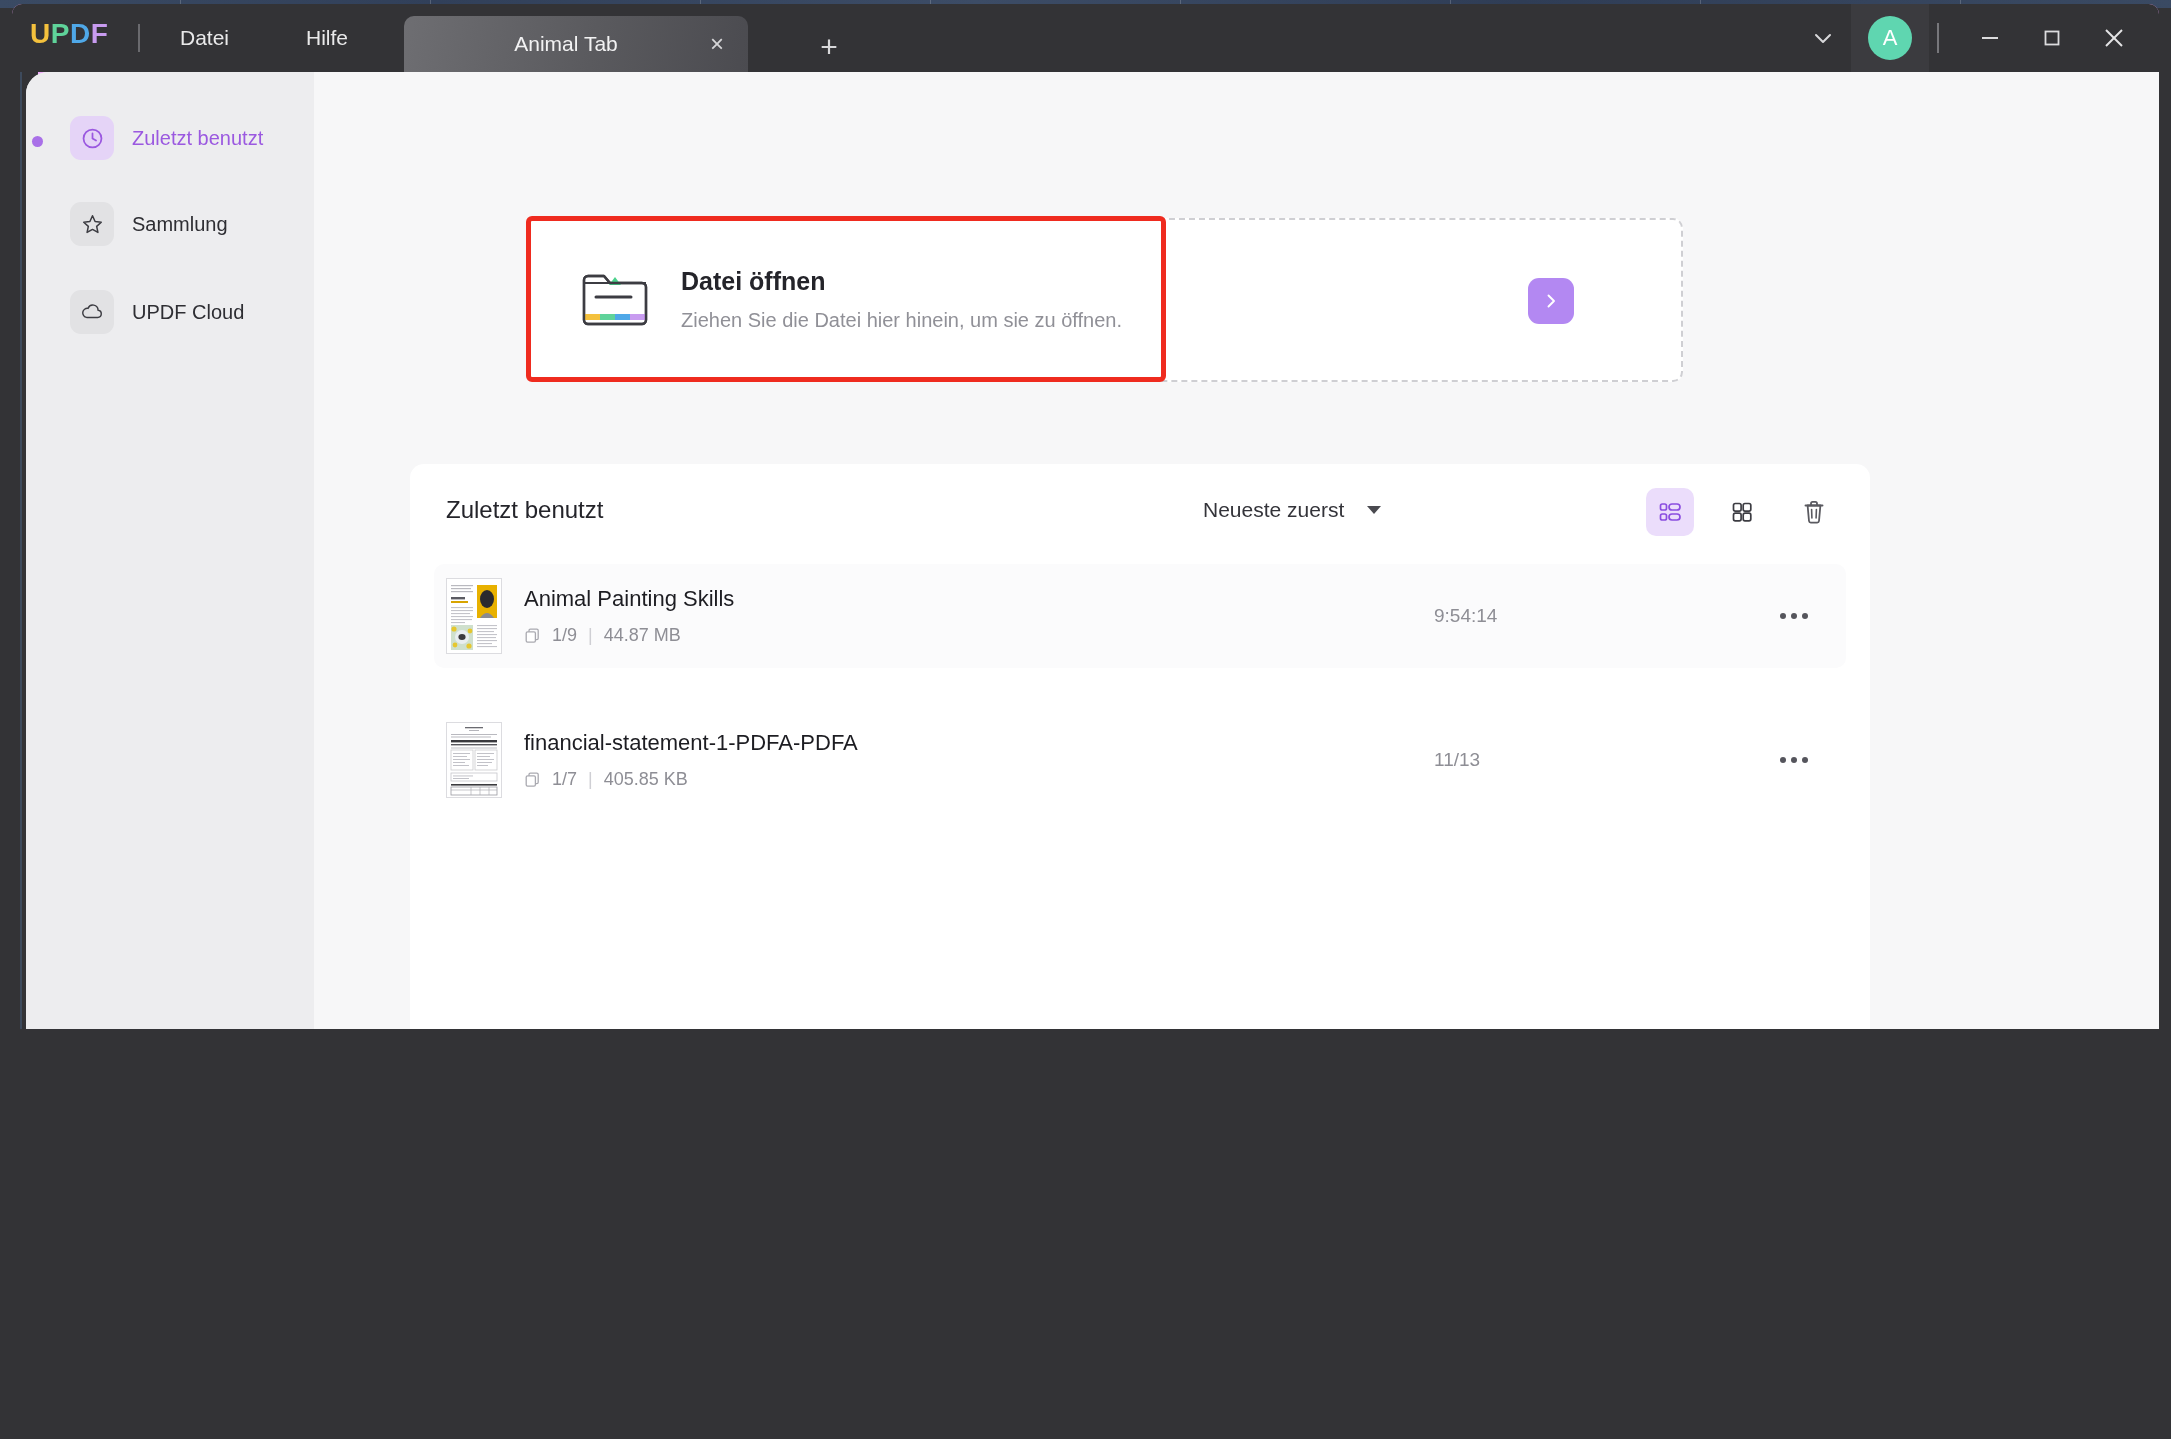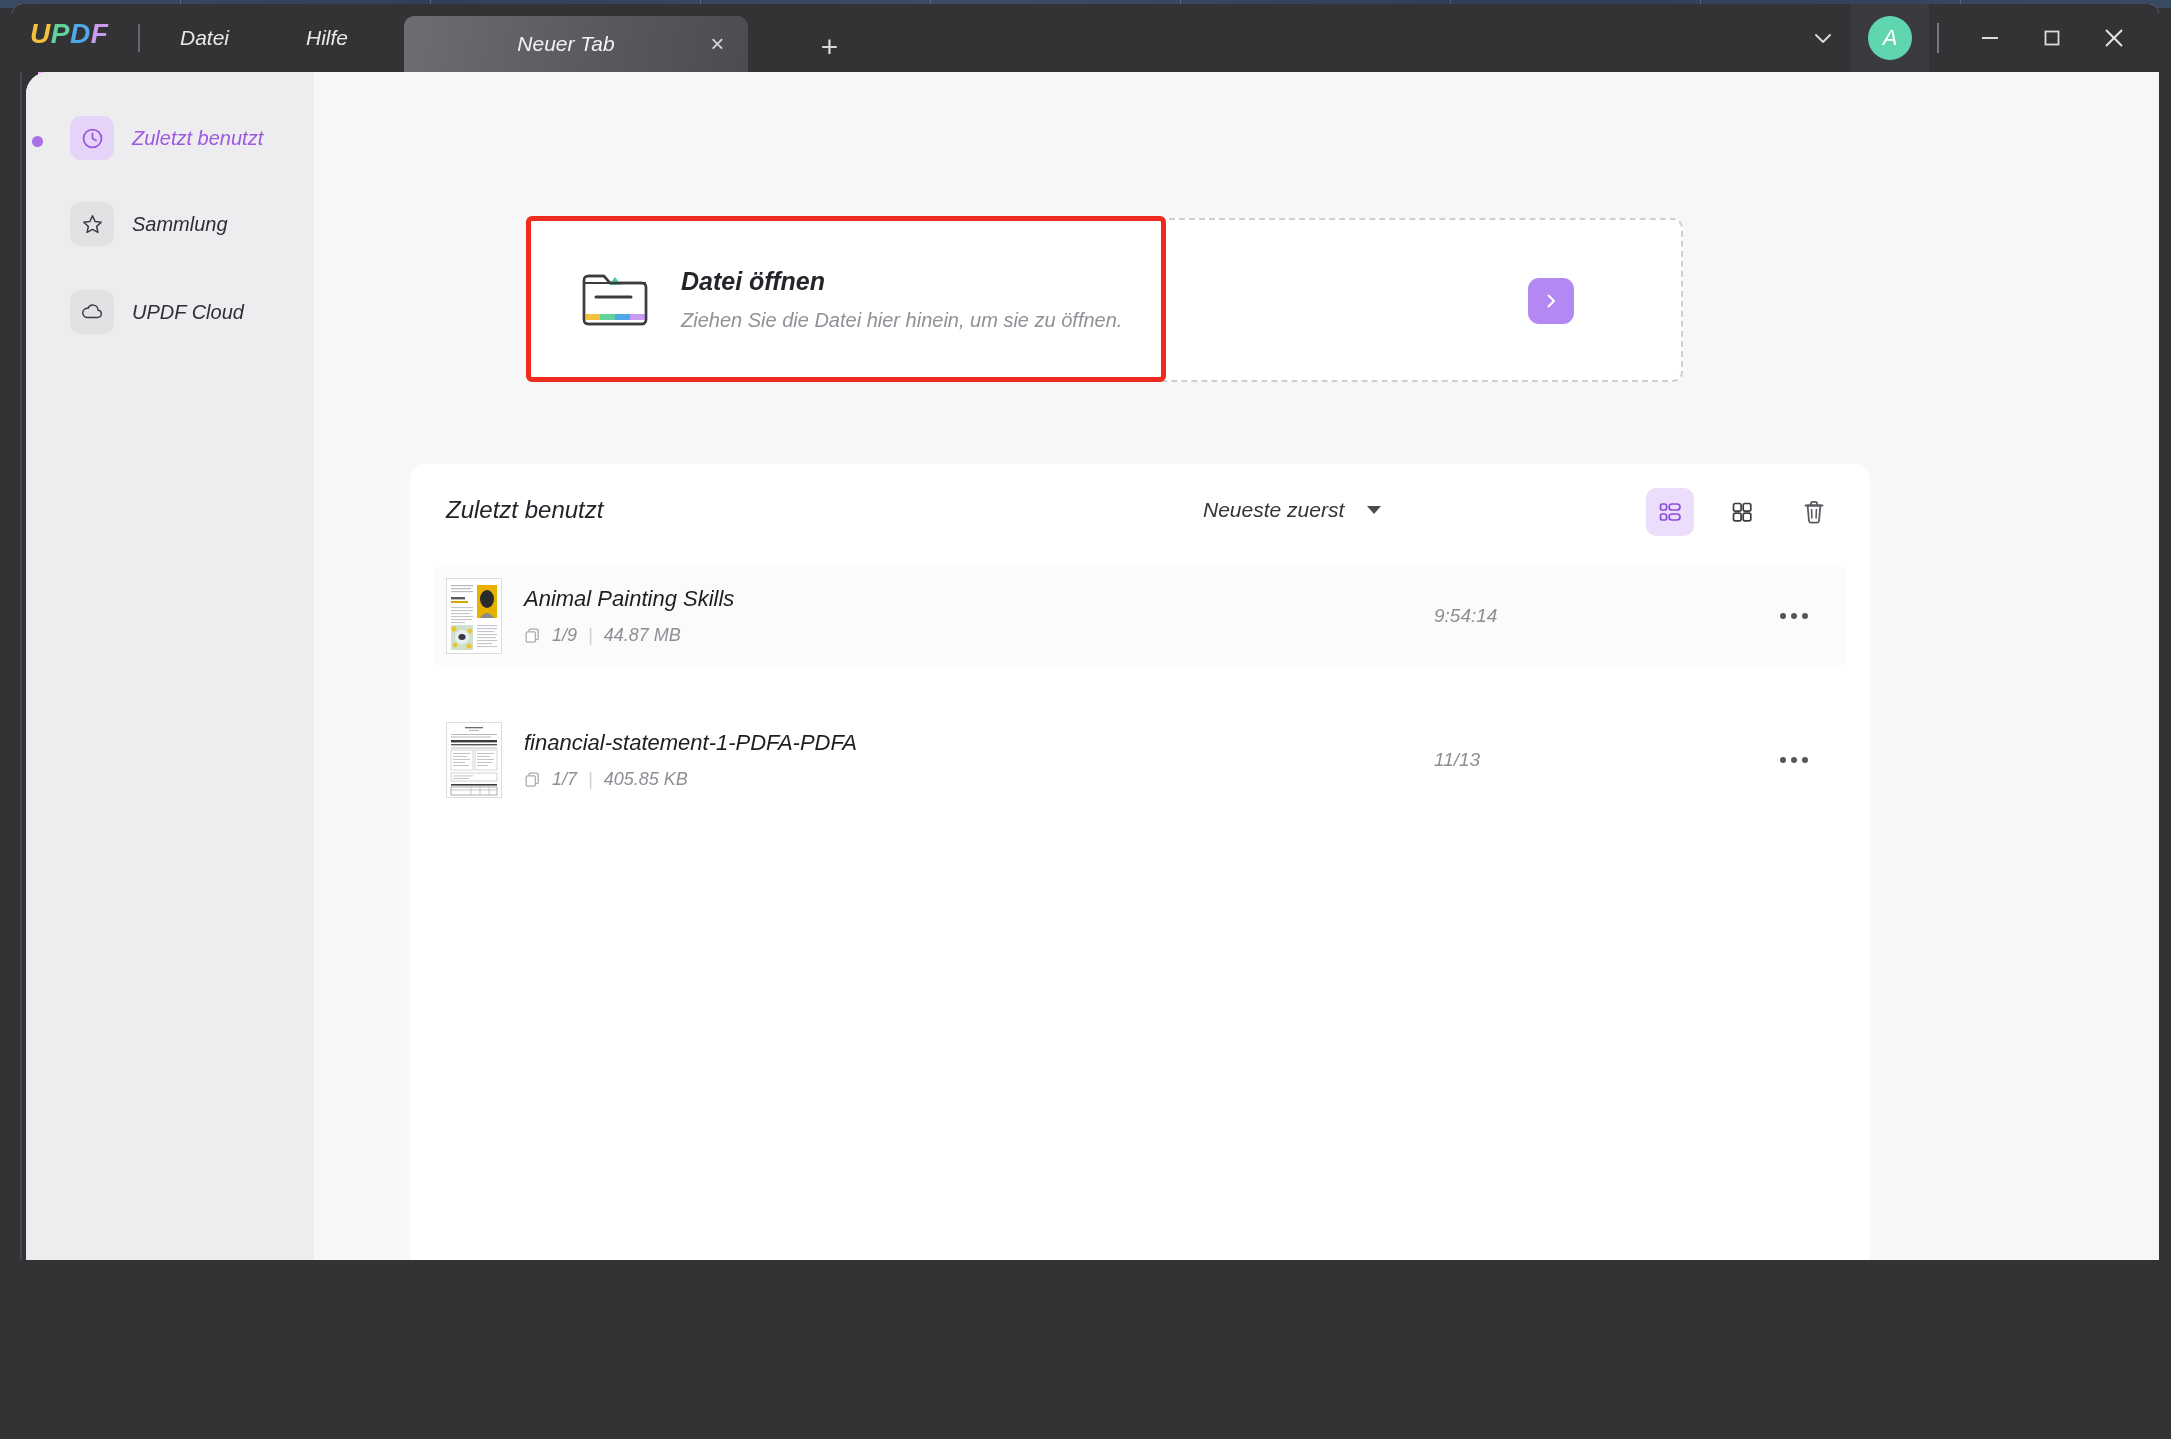--- a/index.html
+++ b/index.html
@@ -20,25 +20,24 @@
     position: absolute; left: 0; top: 0; width: 2171px; height: 8px;
     background: linear-gradient(90deg,#3a4a63 0%,#31405a 20%,#3c4c66 45%,#2f3d56 70%,#3a4a63 100%);
   }
   .desktop-backdrop .seam {
     position: absolute; top: 0; width: 1px; height: 8px; background: rgba(255,255,255,.18);
   }
 
   
   .window {
     position: absolute; left: 12px; top: 4px;
-    width: 2147px; height: 1256px;
+    width: 2147px; height: 1025px;
     background: #f0abfc;
     border-radius: 10px 10px 0 0;
     overflow: hidden;
-    font-style: italic;
   }
 
   
   .titlebar {
     position: relative;
     height: 68px; width: 100%;
     background: #333336;
     display: flex; align-items: flex-end;
   }
   .logo {
@@ -313,21 +312,21 @@
 
       <div class="logo">
         <span style="color:#f4c13d">U</span><span style="color:#5fd39a">P</span><span style="color:#4fa8e8">D</span><span style="color:#c89bf0">F</span>
       </div>
       <div class="logo-sep"></div>
 
       <div class="menu-item menu-datei">Datei</div>
       <div class="menu-item menu-hilfe">Hilfe</div>
 
       <div class="tab">
-        <div class="tab-label">Neuer Tab</div>
+        <div class="tab-label">Animal Tab</div>
         <div class="tab-close">×</div>
       </div>
       <div class="tab-new">+</div>
 
       <div class="tb-right">
         <div class="chev-down">
           <svg width="26" height="26" viewBox="0 0 26 26">
               <path d="M6 10 L13 17 L20 10" stroke="#d8d8da" stroke-width="2" fill="none" stroke-linecap="round" stroke-linejoin="round"></path>
             </svg>
         </div>

